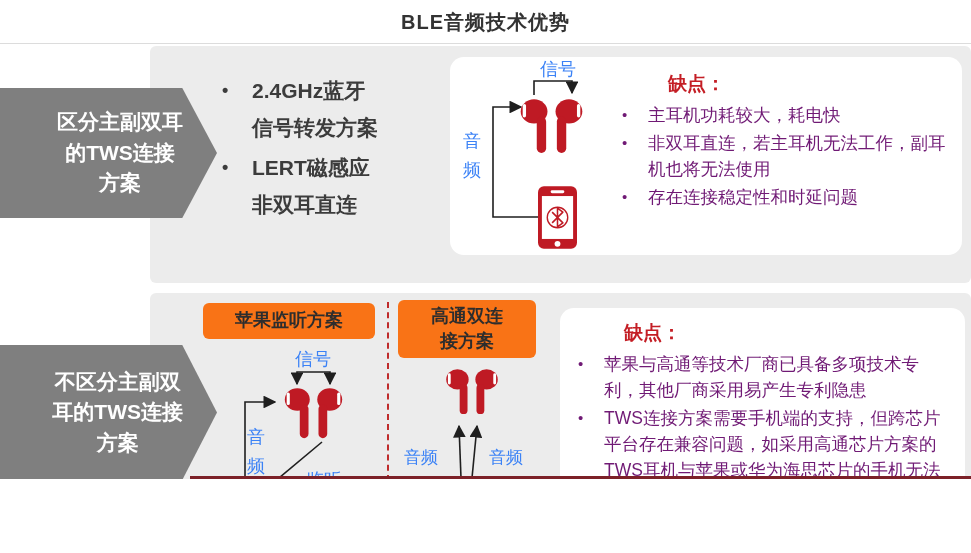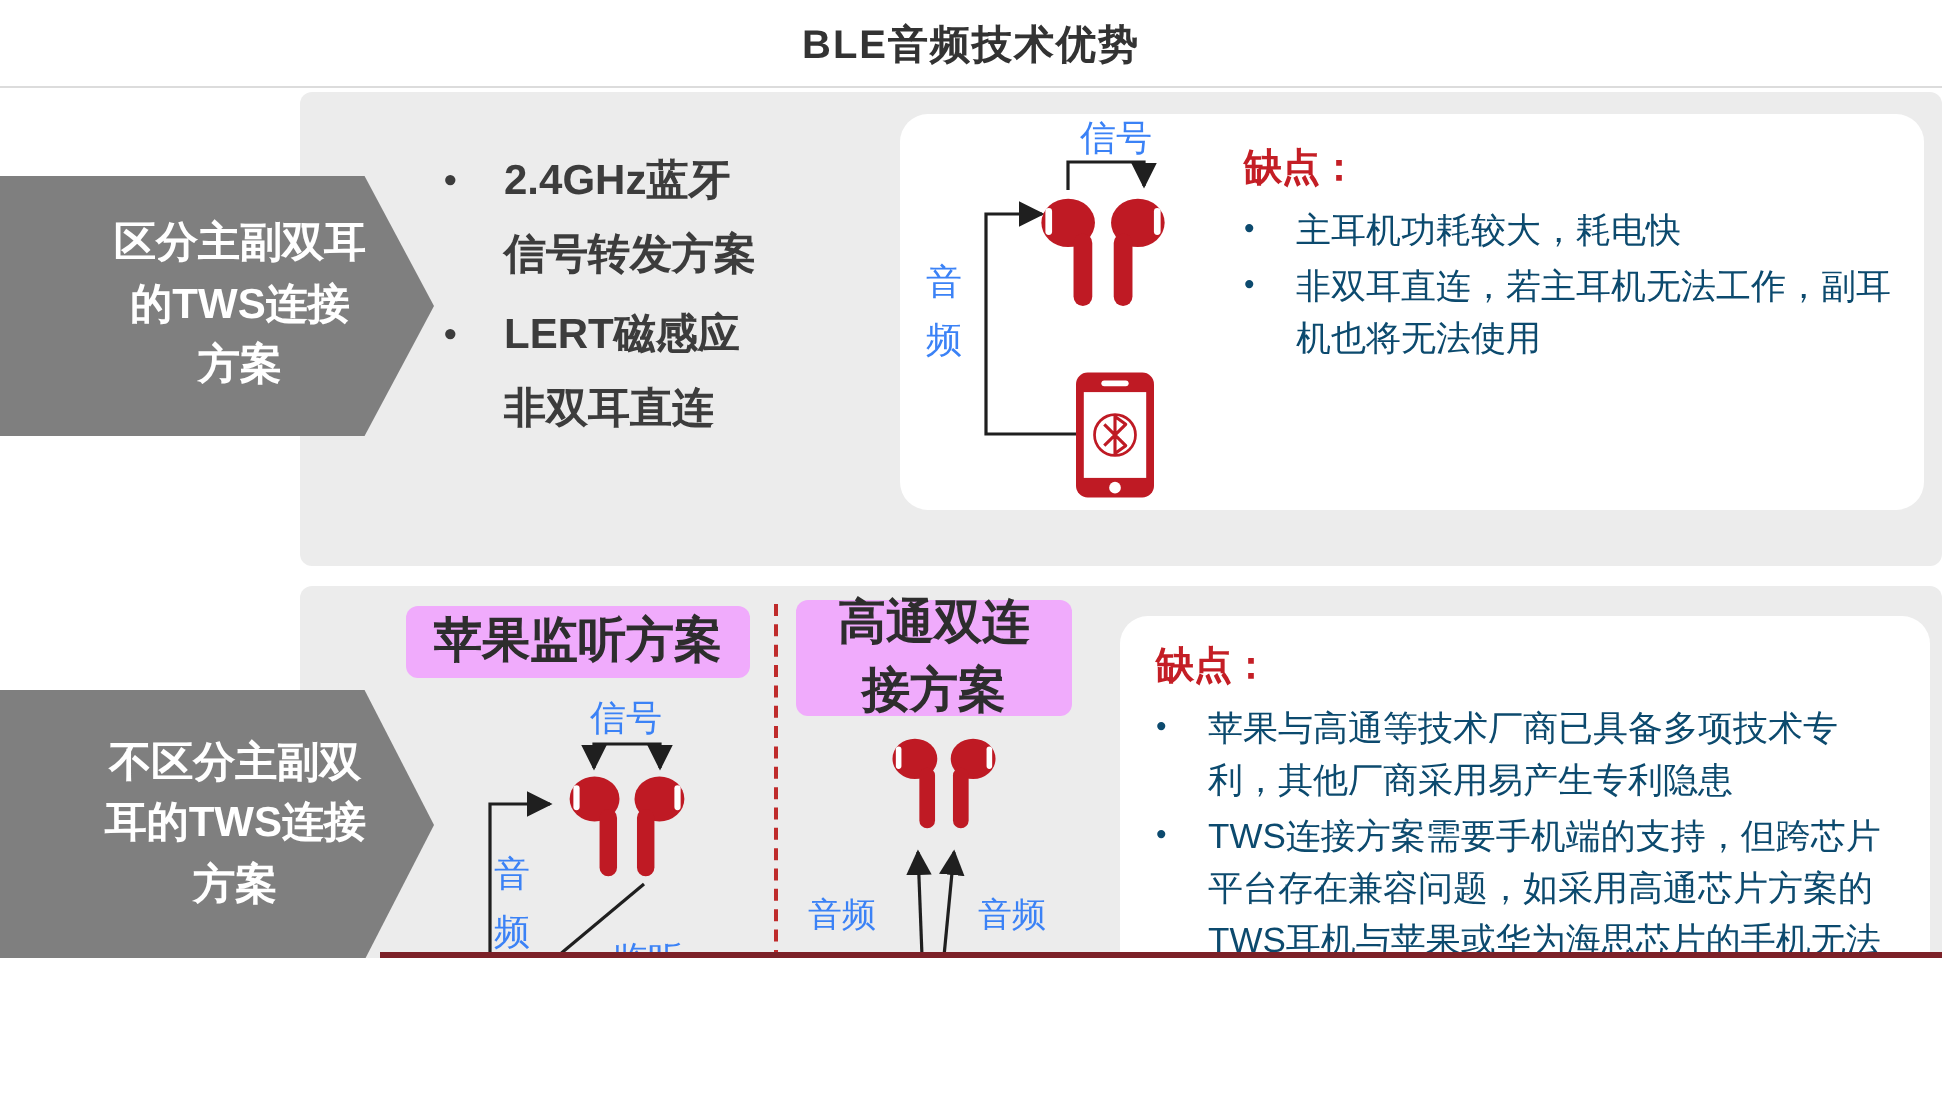--- a/index.html
+++ b/index.html
@@ -26,29 +26,29 @@
 
   .lbullets { position:absolute; left:222px; top:72px; width:228px;font-weight:bold; }
   .lbullet { display:flex; font-size:21px; line-height:37px; color:#3c3c3c; margin-bottom:3px; }
   .lbullet::before { content:"•"; flex:none; width:30px; font-size:18px; }
 
   .whitebox { position:absolute; background:#ffffff; border-radius:14px; }
   .whitebox.wb1 { left:450px; top:57px; width:512px; height:198px; }
   .whitebox.wb2 { left:560px; top:308px; width:405px; height:232px; }
 
   .cons { position:absolute; }
-  .cons-heading { color:#c41e25; font-weight:bold; font-size:19px; margin-bottom:5px; }
-  .cons-item { display:flex; font-size:17.5px; line-height:26px; color:#0c4a6e; margin-bottom:2px; }
+  .cons-heading { color:#c41e25; font-weight:bold; font-size:19px; margin-bottom:5px;margin-left:46px; }
+  .cons-item { display:flex; font-size:17.5px; line-height:26px; color:#701a75; margin-bottom:2px; }
   .cons-item::before { content:"•"; flex:none; width:26px; font-size:15px; }
 
   .dlabel { position:absolute; font-size:18px; color:#3b82f6; }
   .vlabel { width:20px; word-break:break-all; line-height:29px; }
 
-  .scheme-header { position:absolute; background:#f0abfc; border-radius:6px; color:#2d2d2d;
-                   font-weight:bold; font-size:24px; line-height:1.4; text-align:center;
+  .scheme-header { position:absolute; background:#f97316; border-radius:6px; color:#2d2d2d;
+                   font-weight:bold; font-size:18px; line-height:1.4; text-align:center;
                    display:flex; align-items:center; justify-content:center; }
   .hdr1 { left:203px; top:303px; width:172px; height:36px; }
   .hdr2 { left:398px; top:300px; width:138px; height:58px; }
 
   .divider { position:absolute; left:387px; top:302px; height:240px; width:0;
              border-left:2px dashed #bf2b2b; }
 
   .diag-svg { position:absolute; overflow:visible; }
   .bottom-rule { position:absolute; left:190px; right:0; bottom:0; height:3px; background:#7c2128; }
 </style>
@@ -117,20 +117,23 @@
     </svg>
 
     <div class="cons" style="left:172px; top:14px; width:328px;">
       <div class="cons-heading">缺点：</div>
       <div class="cons-item">
         <span>主耳机功耗较大，耗电快</span>
       </div>
       <div class="cons-item">
         <span>非双耳直连，若主耳机无法工作，副耳机也将无法使用</span>
       </div>
+      <div class="cons-item">
+        <span>存在连接稳定性和时延问题</span>
+      </div>
     </div>
   </div>
 
   <div class="panel row2"></div>
 
   <div class="arrow-banner b2">
     <span class="pre">不区分主副双
 耳的TWS连接
 方案</span>
   </div>

